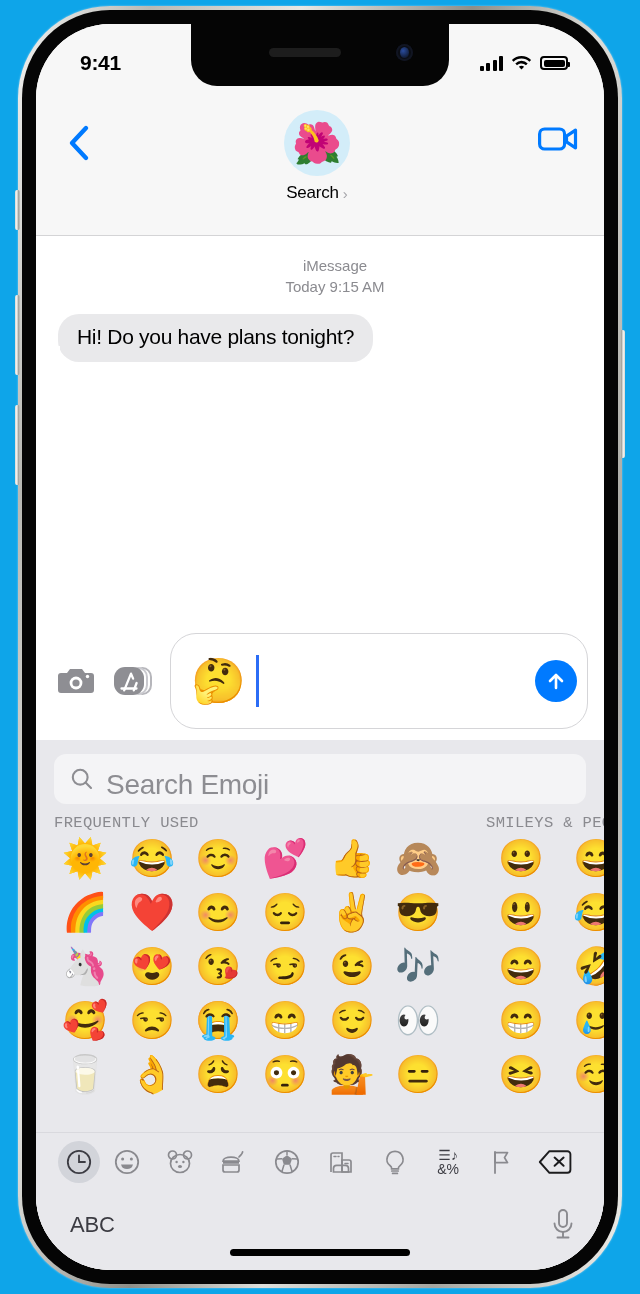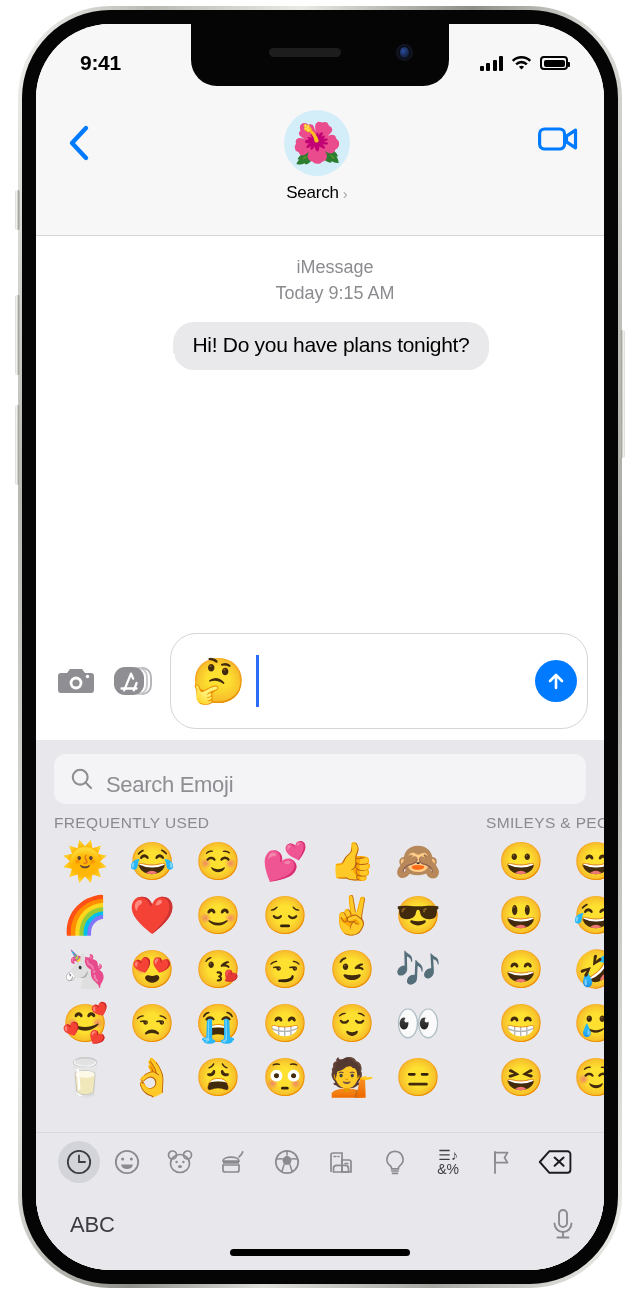--- a/index.html
+++ b/index.html
@@ -2,21 +2,21 @@
 <html><head>
 <meta charset="utf-8">
 <style>
   * { box-sizing: border-box; margin: 0; padding: 0; }
   html, body {
     width: 640px; height: 1294px;
     background: #000;
     font-family: "Liberation Sans", sans-serif;
     overflow: hidden;
   }
-  .stage { position: relative; width: 640px; height: 1294px; background: #ffffff; }
+  .stage { position: relative; width: 640px; height: 1294px; background: #0ea5e9; }
 
   
   .frame-outer {
     position: absolute; left: 18px; top: 6px;
     width: 604px; height: 1282px;
     border-radius: 92px;
     background: linear-gradient(105deg,#f3f3f1 0%,#b9b9b4 14%,#e8e8e4 30%,#8e8e88 48%,#dededa 62%,#a5a5a0 80%,#f0f0ec 100%);
     box-shadow: 0 0 2px rgba(255,255,255,.5);
   }
   .frame-inner {
@@ -104,23 +104,23 @@
   .contact-name { font-size: 17px; color: #000; letter-spacing: -.2px; }
   .contact-chev { color: #a5a5aa; font-size: 15px; line-height: 1; }
   .nav-video { margin-top: 36px; width: 40px; height: 34px; display:flex; align-items:center; }
 
   
   .convo {
     position: absolute; top: 213px; left: 0; right: 0; bottom: 0;
     background: #ffffff;
   }
   .msg-meta { text-align: center; padding-top: 18px; line-height: 1.42; }
-  .msg-meta div { font-size: 18px; color: #8b8b90; margin-left: 30px; }
+  .msg-meta div { font-size: 15px; color: #8b8b90; margin-left: 30px; }
   .msg-meta .service { font-weight: 400; }
-  .bubble-row { padding: 16px 0 0 22px; text-align: center; }
+  .bubble-row { padding: 16px 0 0 22px; }
   .bubble {
     position: relative; display: inline-block; max-width: 430px;
     background: #e9e9eb; color: #000;
     padding: 11px 19px 13px 19px;
     border-radius: 21px;
     font-size: 21px; letter-spacing: -.3px;
   }
   .bubble::after {
     content: ""; position: absolute; left: -6px; bottom: 0;
     width: 18px; height: 18px;
@@ -162,23 +162,23 @@
   .keyboard {
     position: absolute; left: 0; right: 0; bottom: 0;
     height: 530px; background: #e8e8ec;
     display: flex; flex-direction: column;
   }
   .kb-search-wrap { padding: 14px 18px 8px 18px; }
   .kb-search {
     height: 50px; border-radius: 12px; background: #f4f4f6;
     display: flex; align-items: center; gap: 12px; padding: 0 16px;
   }
-  .kb-search-ph { font-size: 22px; color: #8d8d92; letter-spacing: -.3px; margin-top: 12px; }
-
-  .kb-pages { flex: 1; position: relative; overflow: hidden; }
+  .kb-search-ph { font-size: 28px; color: #8d8d92; letter-spacing: -.3px; margin-top: 12px; }
+
+  .kb-pages { flex: 1; position: relative; overflow: hidden; font-family: Liberation Mono, monospace; }
   .kb-page-row { display: flex; position: absolute; inset: 0; }
   .kb-page { flex: none; padding: 0 16px; }
   .kb-page.primary { width: 432px; }
   .kb-page.secondary { width: 432px; }
   .kb-section-title {
     font-size: 15.5px; color: #8a8a8f; letter-spacing: .35px;
     padding: 2px 0 2px 2px; font-weight: 400;
     white-space: nowrap;
   }
   .kb-grid { display: grid; grid-template-columns: repeat(6, 1fr); }

